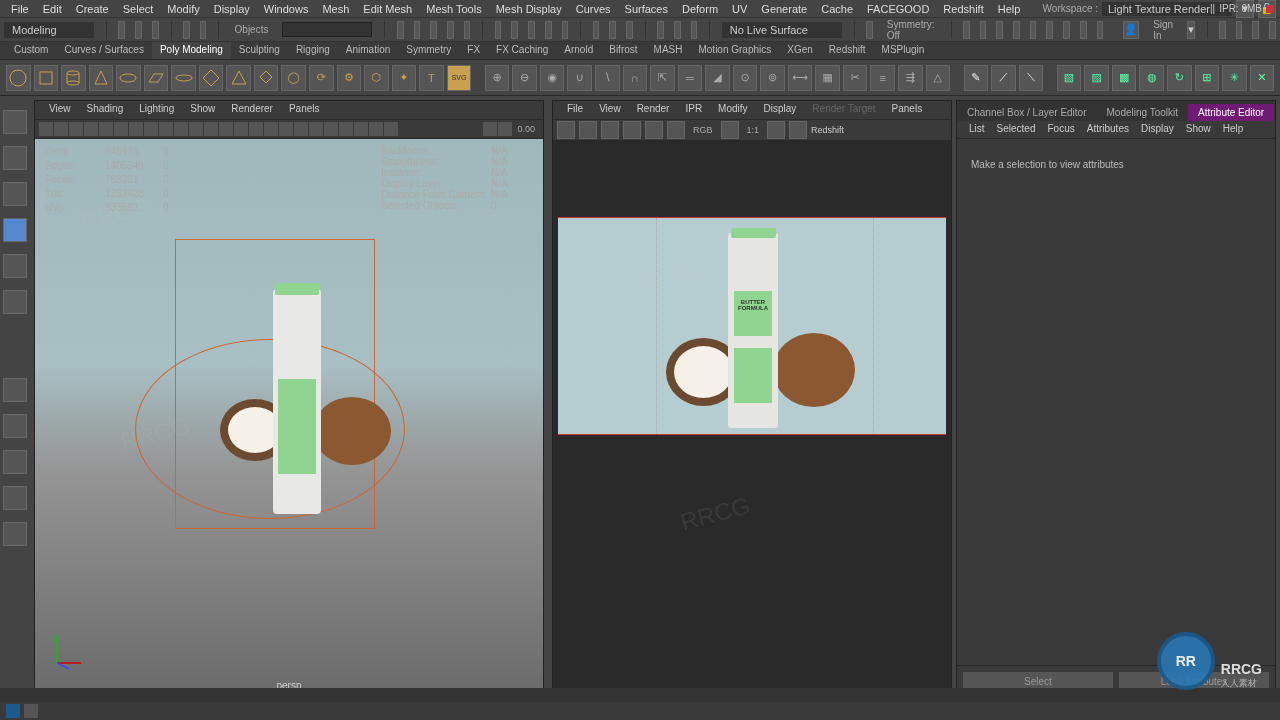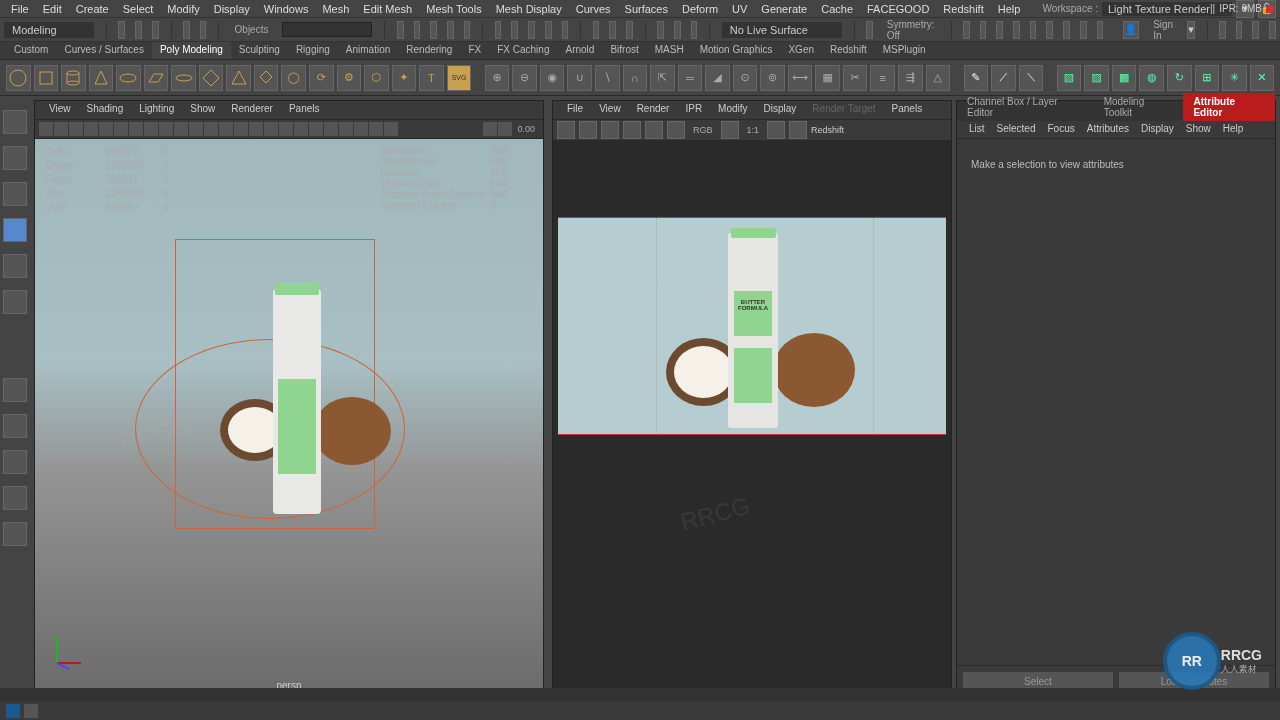--- a/index.html
+++ b/index.html
@@ -82,35 +82,35 @@
 .rvimg .bottle2 .lbl2 { position: absolute; top: 115px; left: 12%; width: 76%; height: 55px; background: #8fd48f; }
 .rvimg .c1 { position: absolute; left: 108px; top: 120px; width: 75px; height: 68px; background: #f5f0e8; border-radius: 50%; border: 8px solid #6b4a30; }
 .rvimg .c2 { position: absolute; left: 215px; top: 115px; width: 82px; height: 74px; background: #8b5832; border-radius: 50%; }
 .rvstatus { position: absolute; right: 6px; top: 3px; display: flex; align-items: center; gap: 4px; color: #ccc; font-size: 10px; }
 .rvstatus .dot { width: 8px; height: 8px; background: #c33; border-radius: 2px; }
 
 
 .rpanel { width: 320px; background: #3a3a3a; display: flex; flex-direction: column; margin: 4px 4px 4px 0; border: 1px solid #222; }
 .rtabs { background: #333; height: 20px; display: flex; align-items: flex-end; }
 .rtabs .t { padding: 3px 10px; cursor: pointer; color: #aaa; font-size: 10px; margin-top: 18px; }
-.rtabs .t.active { background: #b91c1c; color: #fff; font-weight: bold; }
+.rtabs .t.active { background: #701a75; color: #fff; }
 .rmenu { background: #3a3a3a; height: 18px; display: flex; padding: 0 6px; border-bottom: 1px solid #2a2a2a; }
 .rmenu .m { padding: 2px 6px; cursor: pointer; color: #ccc; font-size: 10px; }
 .rmsg { padding: 20px 14px; color: #bbb; font-size: 10px; }
 .rfoot { margin-top: auto; padding: 6px; display: flex; gap: 6px; border-top: 1px solid #2a2a2a; }
 .rfoot .b { flex: 1; background: #555; padding: 4px; text-align: center; cursor: pointer; color: #999; font-size: 10px; }
 
 
 .timeline { position: absolute; bottom: 18px; left: 0; right: 0; height: 14px; background: #333; }
 .cmdline { position: absolute; bottom: 0; left: 0; right: 0; height: 18px; background: #3a3a3a; display: flex; align-items: center; padding: 0 6px; }
 .cmdline .chip { width: 14px; height: 14px; background: #555; margin-right: 4px; }
 .cmdline .lang { background: #6d28d9; padding: 1px 10px; font-size: 12px; margin-left: auto; margin-right: auto; position: absolute; left: 50%; transform: translateX(-50%); margin-top: 36px; }
 
 
-.logo { position: absolute; right: 18px; bottom: 30px; display: flex; align-items: center; opacity: 0.9; }
+.logo { position: absolute; right: 18px; bottom: 30px; display: flex; align-items: flex-end; gap: 6px; opacity: 0.9; }
 .logo .circle { width: 58px; height: 58px; border-radius: 50%; background: #2878b5; display: flex; align-items: center; justify-content: center; color: #fff; font-size: 14px; font-weight: bold; border: 4px solid #1a5a8c; }
 .logo .txt { color: #eee; font-size: 14px; font-weight: bold; }
 .logo .sub { color: #bbb; font-size: 9px; }
 
 .watermark { position: absolute; color: rgba(200,200,200,0.1); font-size: 24px; pointer-events: none; transform: rotate(-15deg); }
 </style>
 </head>
 <body>
 
 <div class="menubar">
@@ -200,21 +200,21 @@
   <div class="tbtn"></div>
 </div>
 
 <div class="shelftabs">
   <div class="tab">Custom</div>
   <div class="tab">Curves / Surfaces</div>
   <div class="tab active">Poly Modeling</div>
   <div class="tab">Sculpting</div>
   <div class="tab">Rigging</div>
   <div class="tab">Animation</div>
-  <div class="tab">Rendering</div>
+  <div class="tab">Symmetry</div>
   <div class="tab">FX</div>
   <div class="tab">FX Caching</div>
   <div class="tab">Arnold</div>
   <div class="tab">Bifrost</div>
   <div class="tab">MASH</div>
   <div class="tab">Motion Graphics</div>
   <div class="tab">XGen</div>
   <div class="tab">Redshift</div>
   <div class="tab">MSPlugin</div>
 </div>

